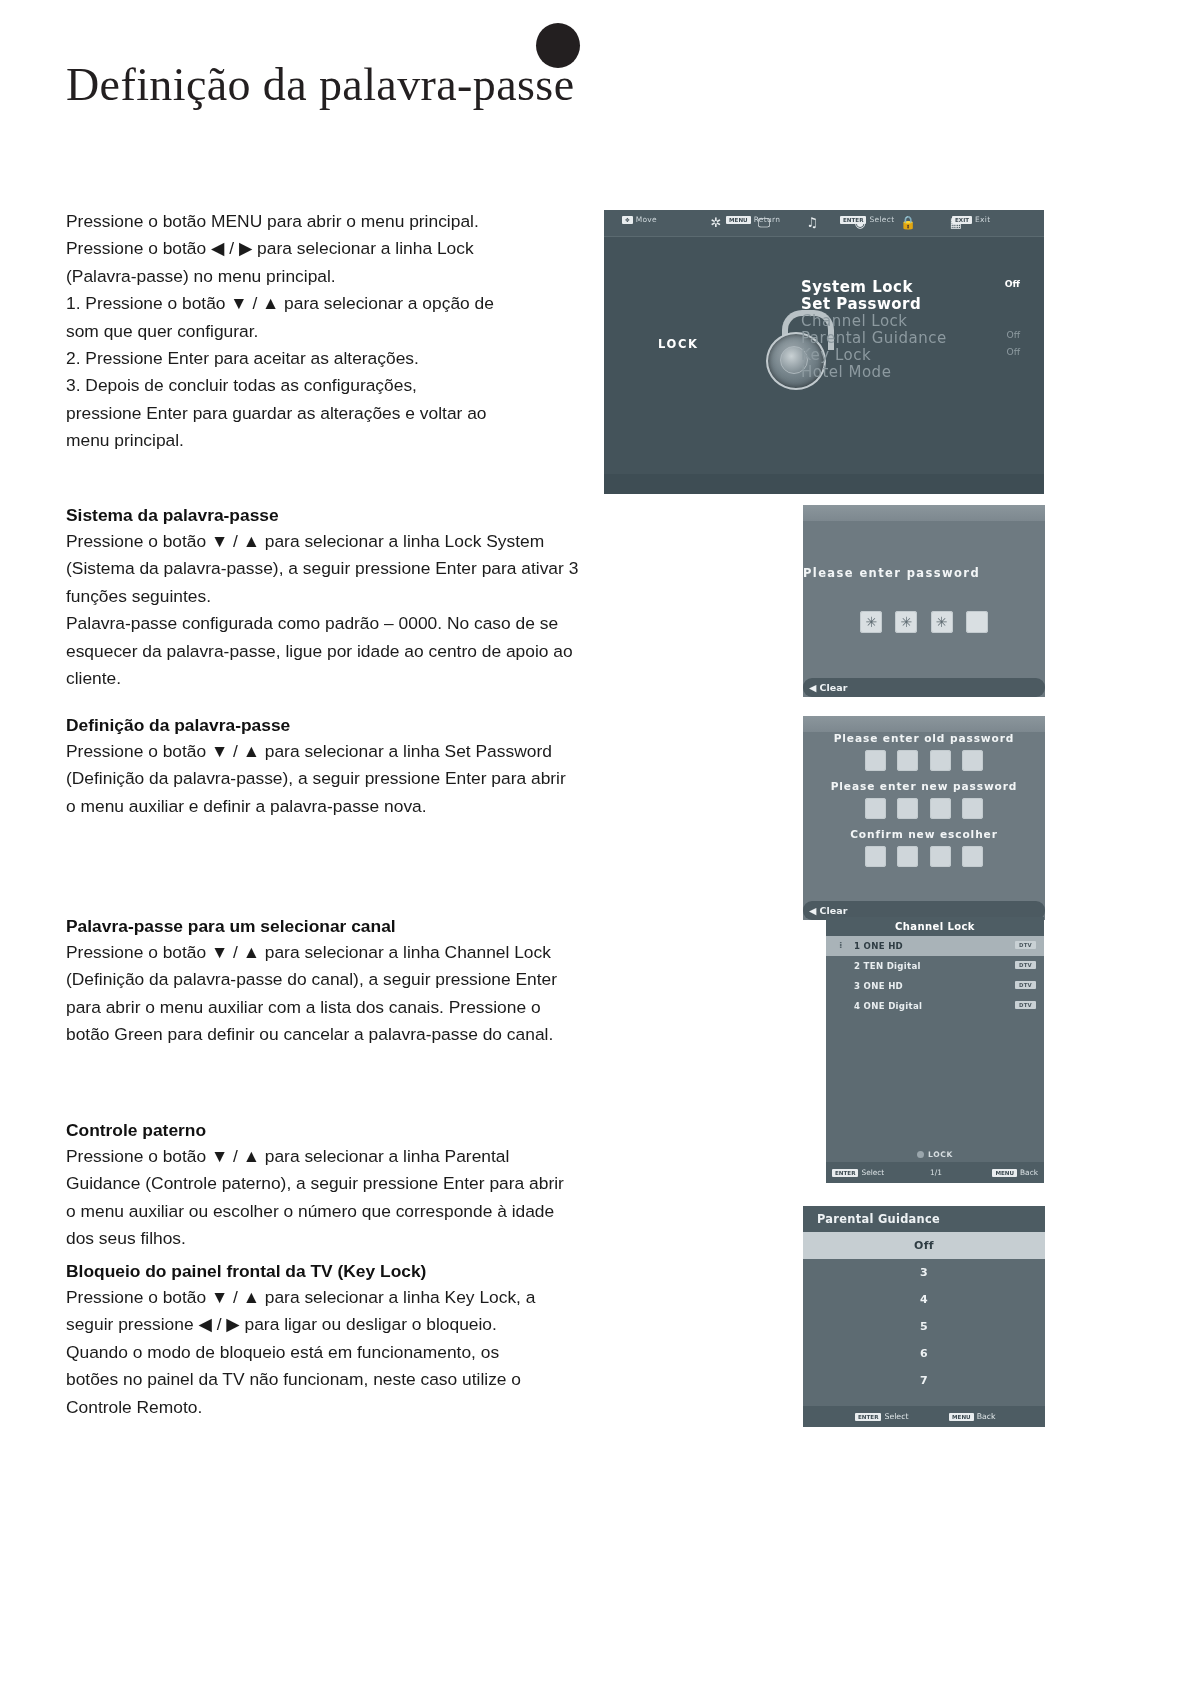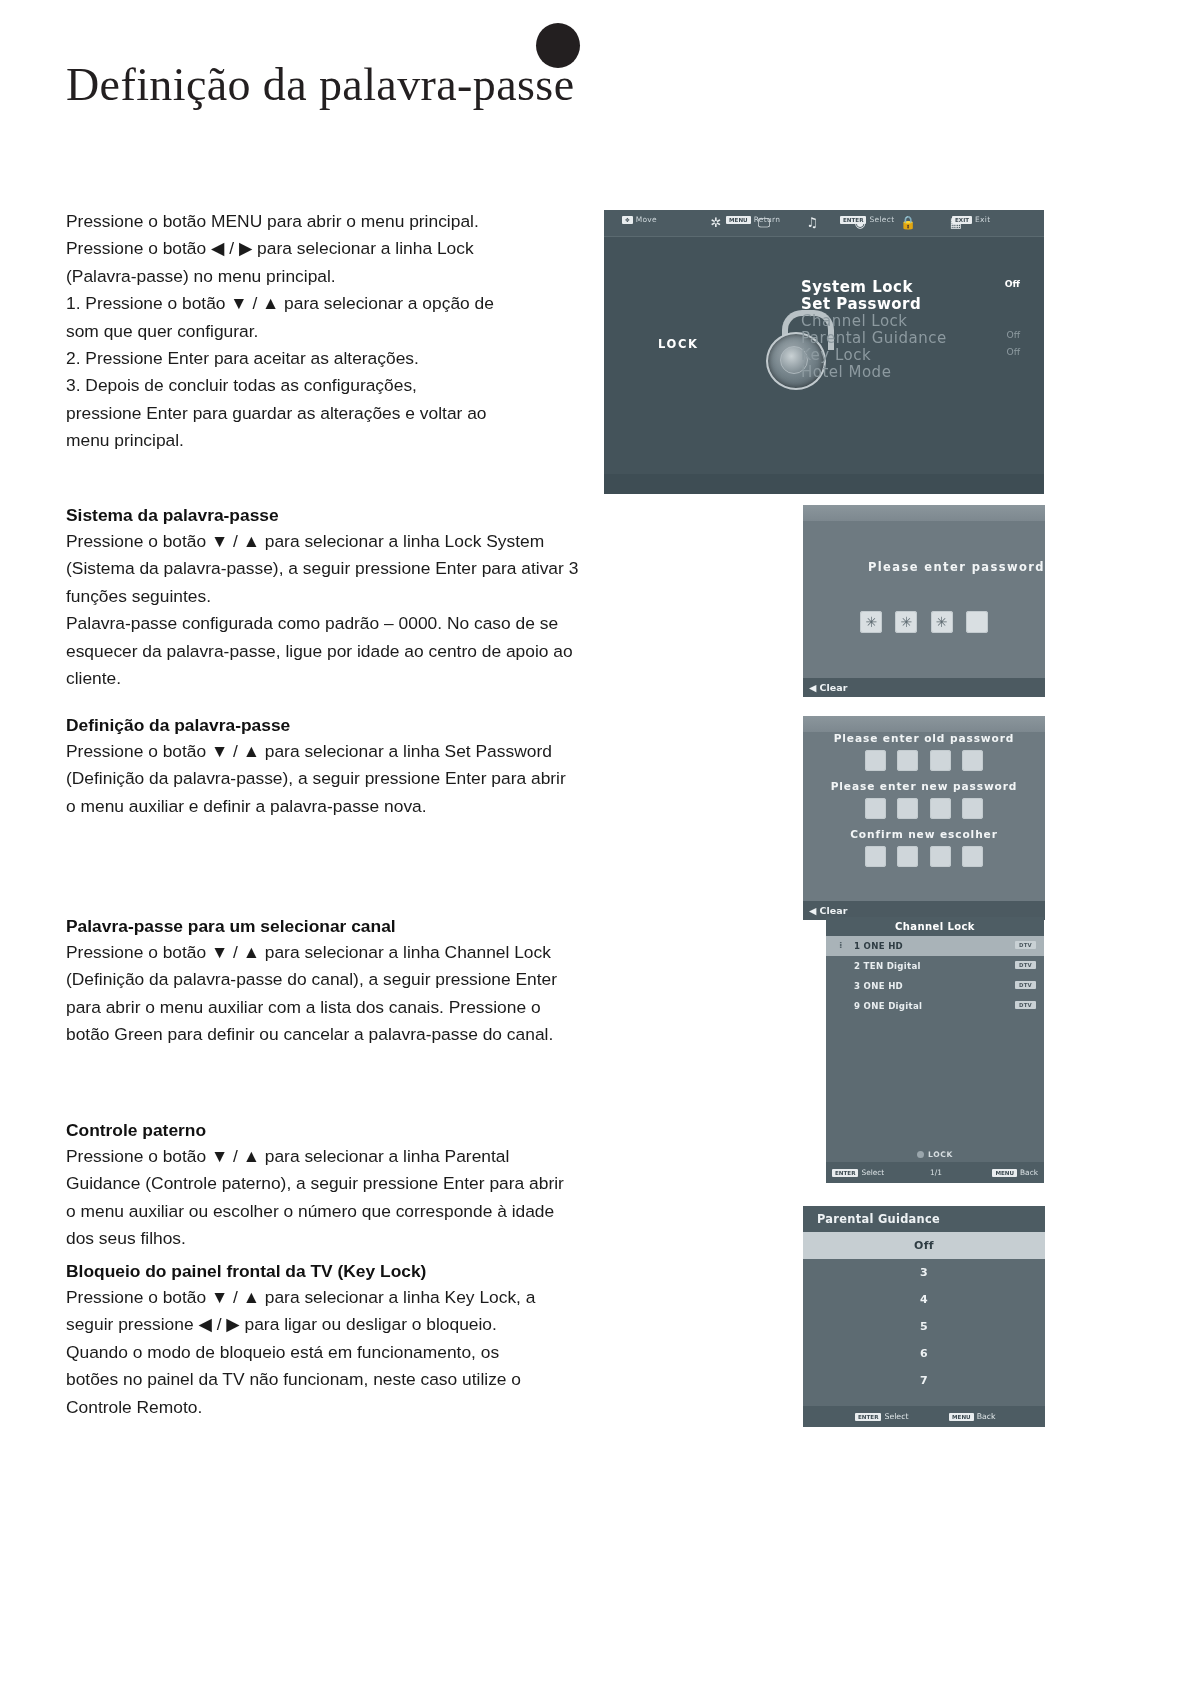--- a/index.html
+++ b/index.html
@@ -83,35 +83,35 @@
     display:inline-block;background:#e9edef;color:#3c4a51;font-size:5.6px;
     font-weight:bold;padding:1px 3px;border-radius:1px;margin-right:3px;
     vertical-align:middle;letter-spacing:0;
   }
 
   
   #osd-pw1{left:803px;top:505px;width:242px;height:192px;background:#6e7a81;}
   .pw-head{position:absolute;left:0;top:0;width:100%;height:16px;
            background:linear-gradient(#8b969c,#7d888f);}
   #osd-pw1 .title-t{
-    position:absolute;top:55px;width:100%;text-align:right;
+    position:absolute;top:61px;width:100%;text-align:left;
     font-size:11.5px;font-weight:bold;letter-spacing:1.4px;color:#f2f5f6;
   }
   .pwboxes{position:absolute;top:106px;width:100%;text-align:center;}
   .pwbox{
     display:inline-block;width:22px;height:22px;margin:0 4px;
     background:#d9dfe2;border-radius:3px;vertical-align:middle;
     box-shadow:inset 0 0 0 1px #c3cbcf;position:relative;
   }
   .pwbox.star::after{
     content:"✳";position:absolute;left:0;right:0;top:2px;
     font-size:14px;color:#5e6b72;line-height:19px;
   }
   .pwfoot{
-    position:absolute;left:0;bottom:0;width:100%;height:19px;background:#4c5a61;
+    position:absolute;left:0;bottom:0;width:100%;height:19px;background:#4c5a61;border-radius:9px;
   }
   .pwfoot .lf{position:absolute;left:6px;top:4px;font-size:9.5px;font-weight:bold;color:#eef2f4;}
   .pwfoot .rt{position:absolute;right:6px;top:20px;font-size:9.5px;font-weight:bold;color:#eef2f4;}
 
   
   #osd-pw2{left:803px;top:716px;width:242px;height:204px;background:#6e7a81;}
   #osd-pw2 .lbl{
     position:absolute;width:100%;text-align:center;
     font-size:10.6px;font-weight:bold;letter-spacing:.9px;color:#f2f5f6;
   }
@@ -320,21 +320,21 @@
     </div>
     <div class="crow" style="top:39px">
       <span class="cname">2 TEN Digital</span>
       <span class="cbadge">DTV</span>
     </div>
     <div class="crow" style="top:59px">
       <span class="cname">3 ONE HD</span>
       <span class="cbadge">DTV</span>
     </div>
     <div class="crow" style="top:79px">
-      <span class="cname">9 ONE Digital</span>
+      <span class="cname">4 ONE Digital</span>
       <span class="cbadge">DTV</span>
     </div>
 
     <div class="clockline">
       <span class="dot"></span><span>LOCK</span>
     </div>
     <div class="cfoot">
       <span class="lf">
         <span class="keycap">ENTER</span><span>Select</span>
       </span>

